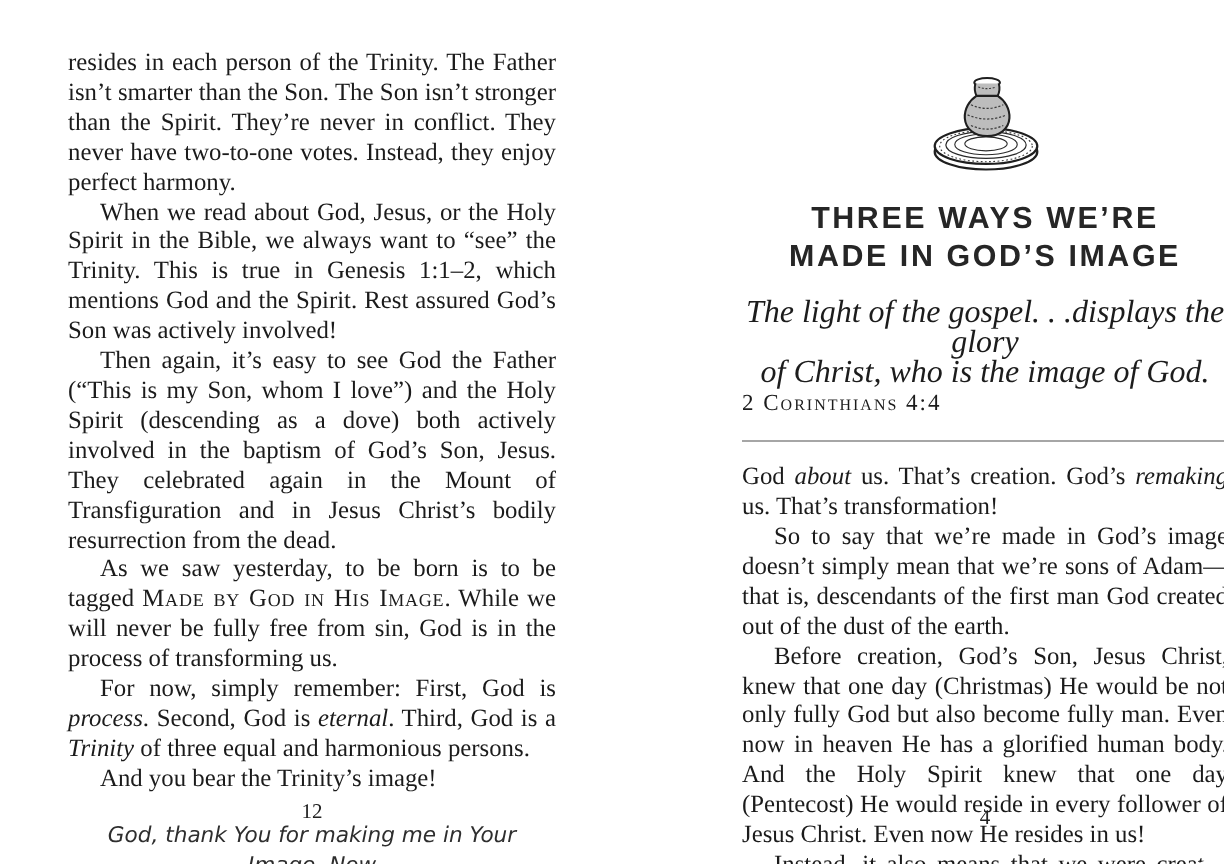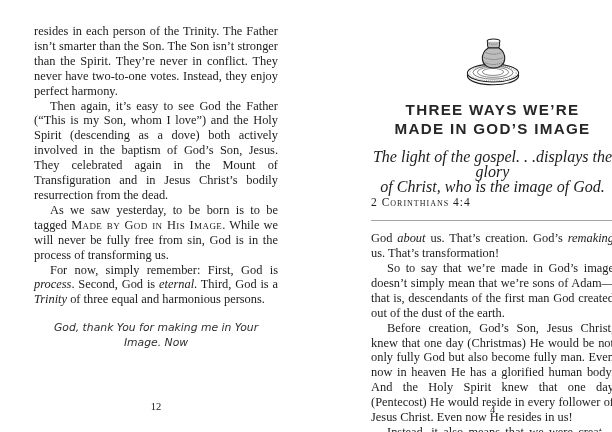--- a/index.html
+++ b/index.html
@@ -88,23 +88,25 @@
   .page-right .bodytext { margin-top: 10px; }
 </style>
 </head>
 <body>
 
 <div class="spread">
 
   <section class="page page-left">
     <div class="bodytext">
       <p><span>resides in each person of the Trinity. The Father isn’t smarter than the Son. The Son isn’t stronger than the Spirit. They’re never in conflict. They never have two-to-one votes. Instead, they enjoy perfect harmony.</span></p>
+      <p class="indent"><span>When we read about God, Jesus, or the Holy Spirit in the Bible, we always want to “see” the Trinity. This is true in Genesis 1:1–2, which mentions God and the Spirit. Rest assured God’s Son was actively involved!</span></p>
       <p class="indent"><span>Then again, it’s easy to see God the Father (“This is my Son, whom I love”) and the Holy Spirit (descending as a dove) both actively involved in the baptism of God’s Son, Jesus. They celebrated again in the Mount of Transfiguration and in Jesus Christ’s bodily resurrection from the dead.</span></p>
       <p class="indent"><span>As we saw yesterday, to be born is to be tagged </span><span class="sc">Made by God in His Image</span><span>. While we will never be fully free from sin, God is in the process of transforming us.</span></p>
       <p class="indent"><span>For now, simply remember: First, God is </span><span class="i">process</span><span>. Second, God is </span><span class="i">eternal</span><span>. Third, God is a </span><span class="i">Trinity</span><span> of three equal and harmonious persons.</span></p>
+      <p class="indent"><span>And you bear the Trinity’s image!</span></p>
     </div>
     <div class="prayer">
         <div>God, thank You for making me in Your Image. Now</div>
       </div>
     <div class="pagenum">12</div>
   </section>
 
   <section class="page page-right">
 
     <svg class="chapter-icon" viewBox="0 0 120 104" xmlns="http://www.w3.org/2000/svg">

